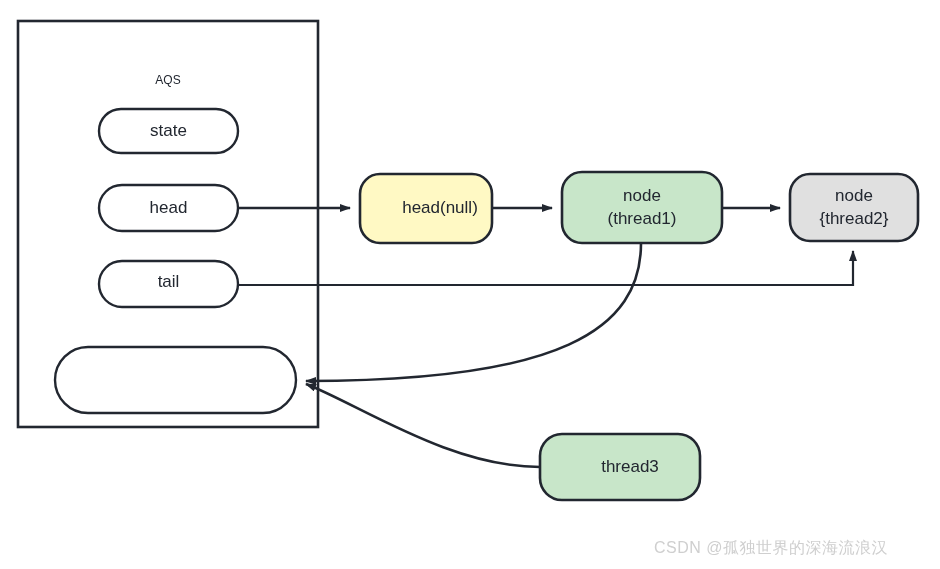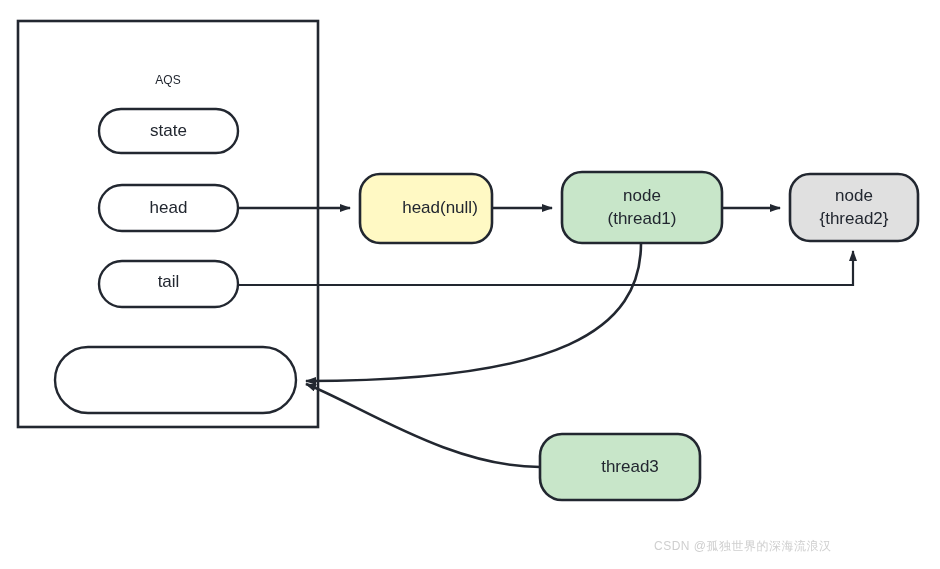--- a/index.html
+++ b/index.html
@@ -40,21 +40,21 @@
     position: absolute;
     text-align: center;
     color: #222730;
     font-size: 12px;
     line-height: 1.45;
     white-space: pre;
   }
   .watermark {
     position: absolute;
     color: #cfcfcf;
-    font-size: 12px;
+    font-size: 16px;
     letter-spacing: 0.5px;
     white-space: pre;
   }
 </style>
 </head>
 <body>
 
 <div id="canvas">
 
   <svg class="layer" viewBox="0 0 940 569">

